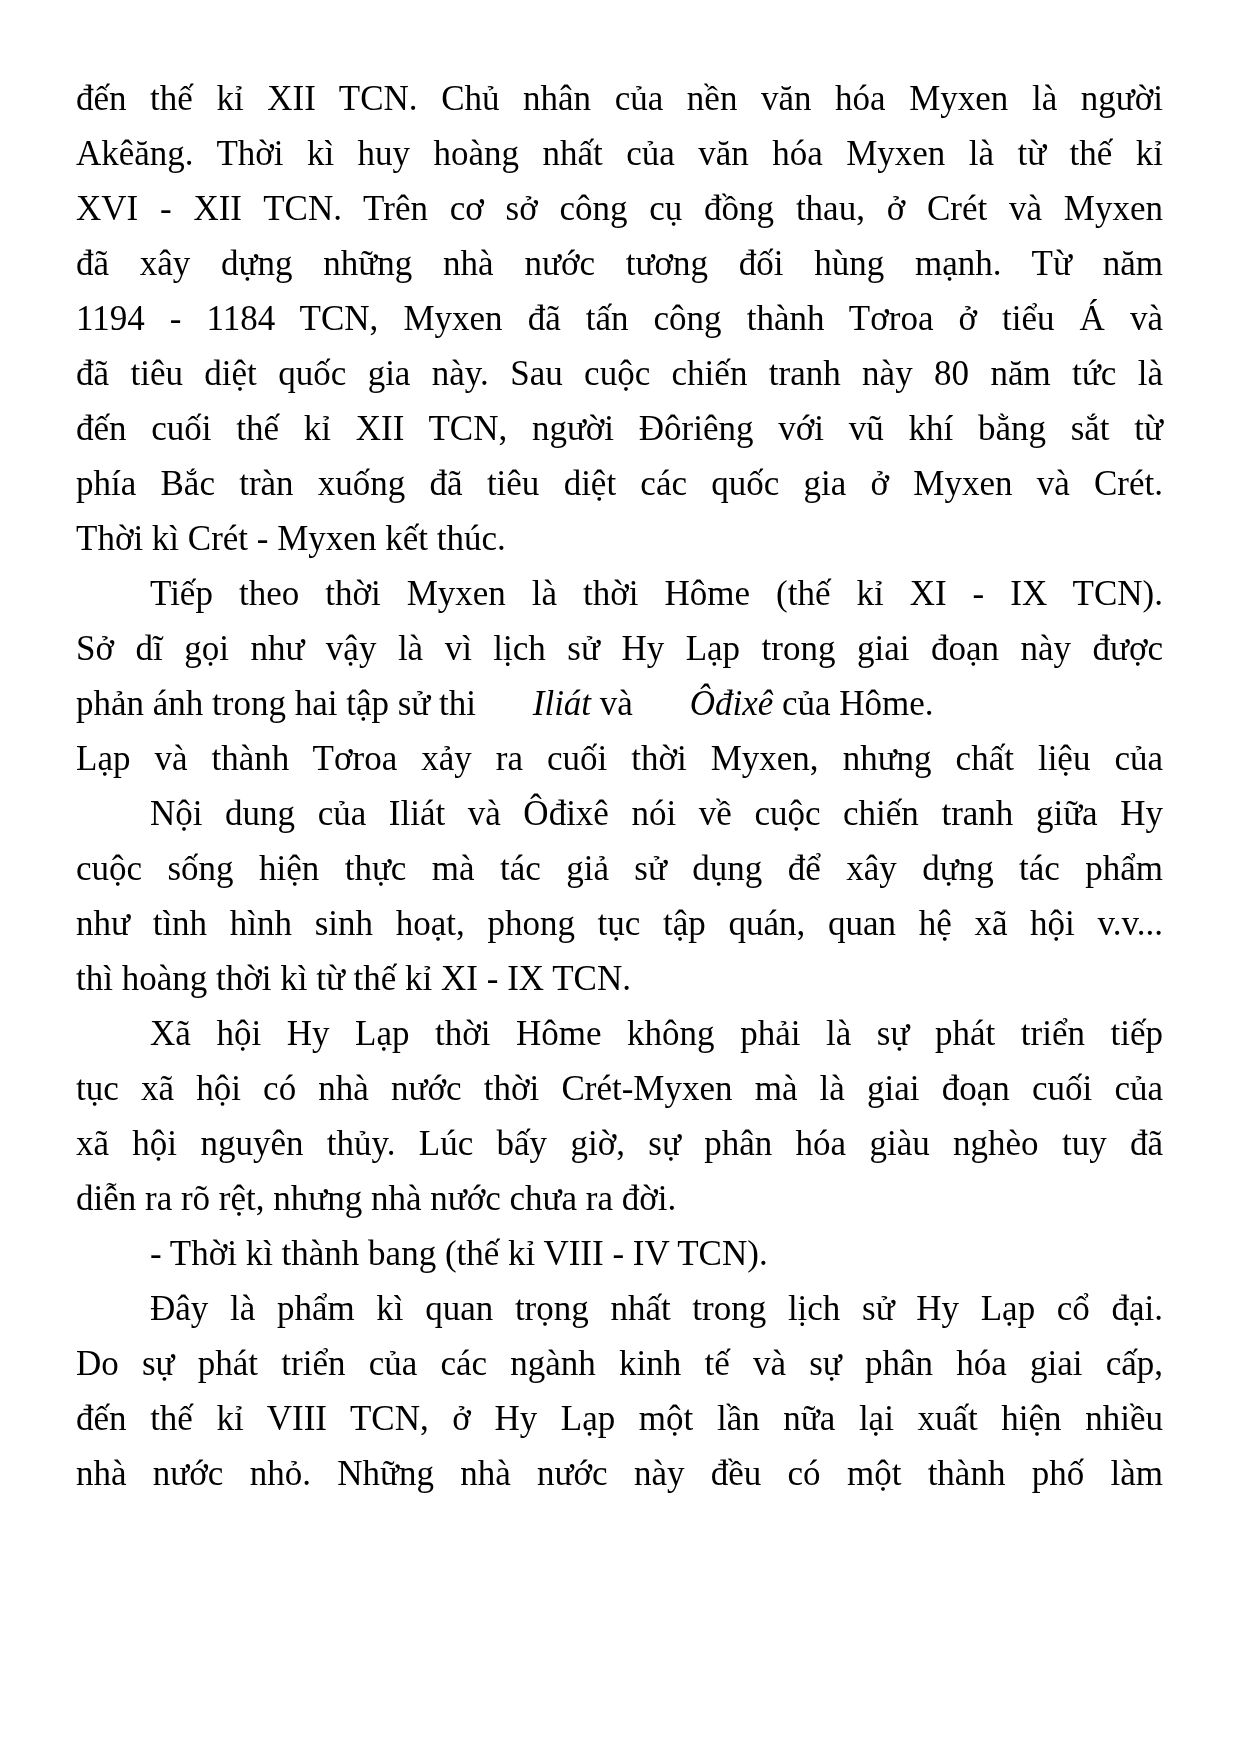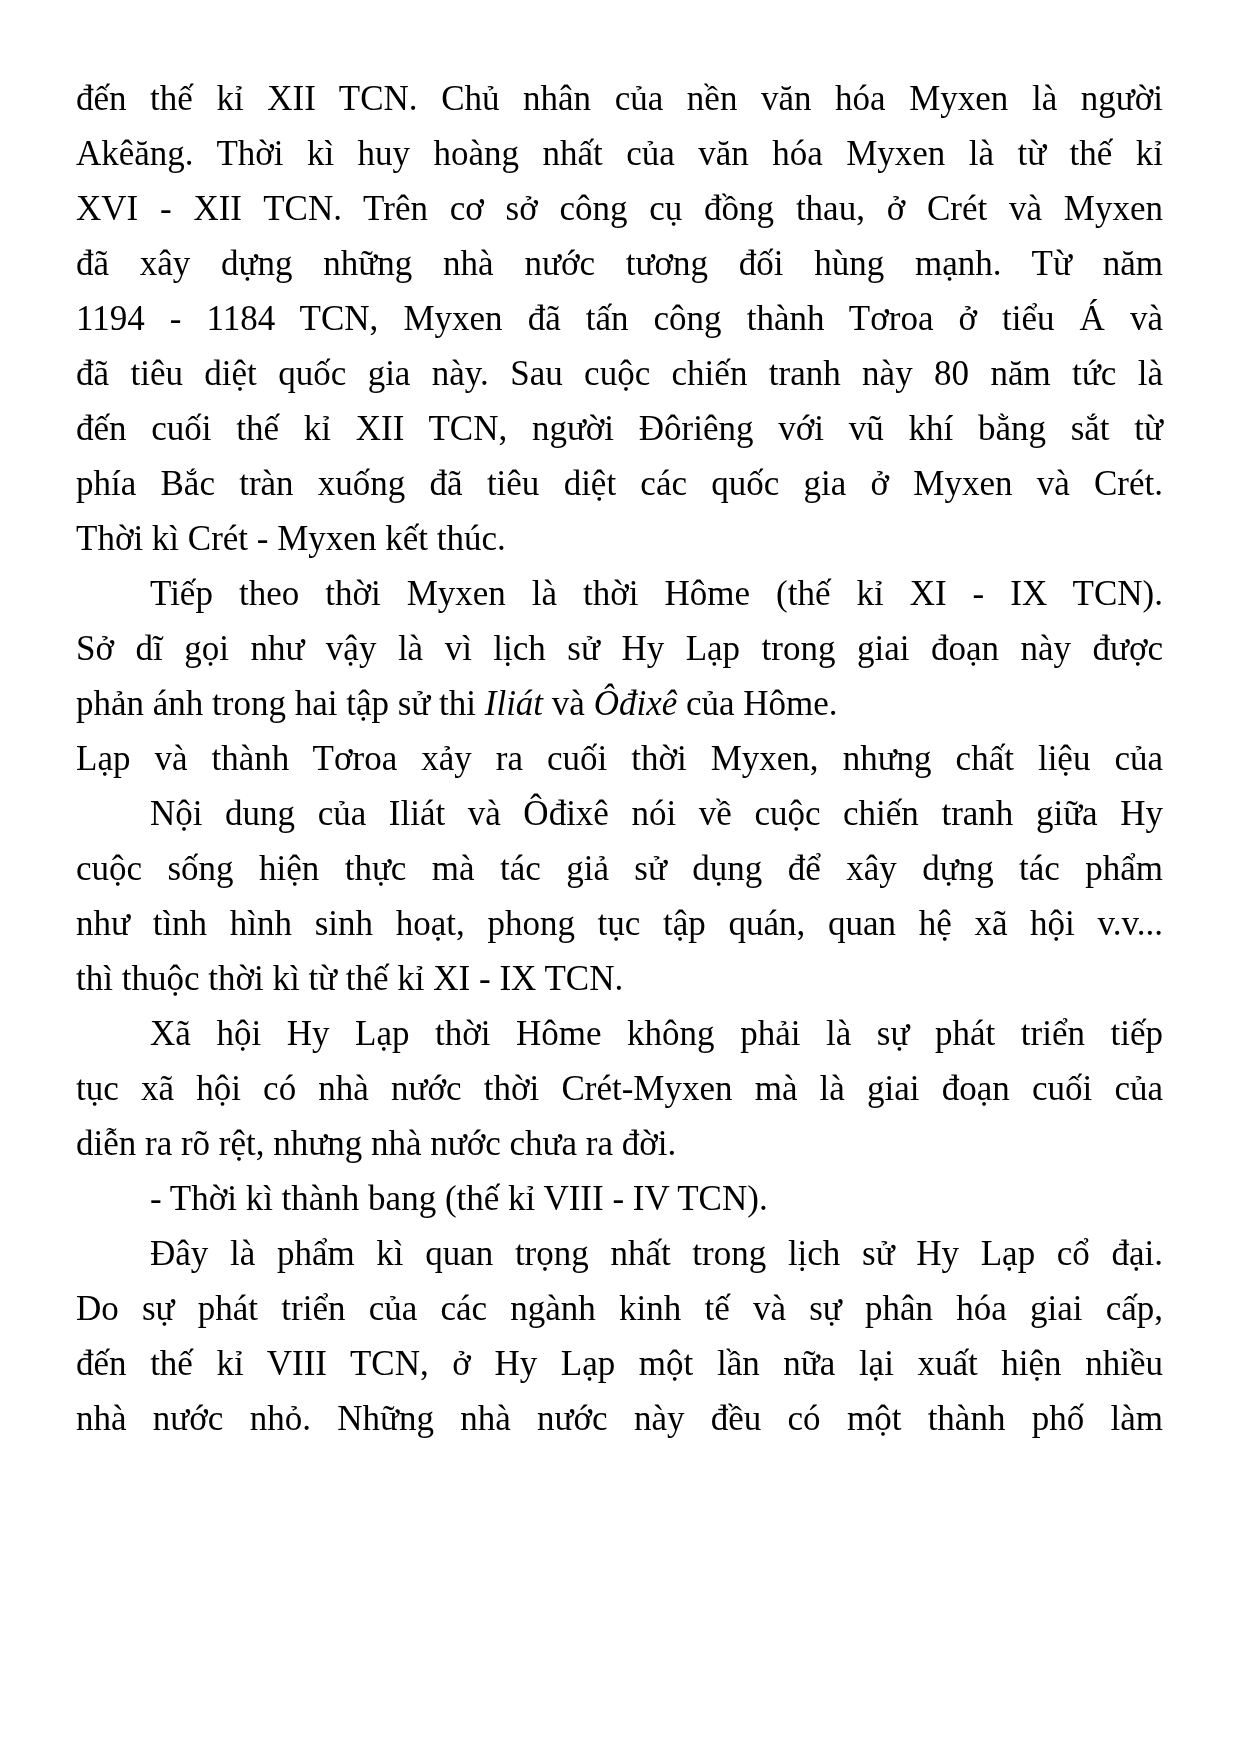--- a/index.html
+++ b/index.html
@@ -32,20 +32,21 @@
       overflow: visible;
     }
     .line.last {
       text-align-last: left;
     }
     .line.indent {
       padding-left: 74px;
     }
     .seg-i {
       font-style: italic;
+      margin-left: 48px;
     }
   </style>
 </head>
 <body>
 
 <div class="page">
   <div>
     <div class="line">đến thế kỉ XII TCN. Chủ nhân của nền văn hóa Myxen là người</div>
     <div class="line">Akêăng. Thời kì huy hoàng nhất của văn hóa Myxen là từ thế kỉ</div>
     <div class="line">XVI - XII TCN. Trên cơ sở công cụ đồng thau, ở Crét và Myxen</div>
@@ -63,26 +64,27 @@
     <div class="line last">
       <span>phản ánh trong hai tập sử thi </span><span class="seg-i">Iliát</span><span> và </span><span class="seg-i">Ôđixê</span><span> của Hôme.</span>
     </div>
   </div>
 
   <div>
     <div class="line">Lạp và thành Tơroa xảy ra cuối thời Myxen, nhưng chất liệu của</div>
     <div class="line indent">Nội dung của Iliát và Ôđixê nói về cuộc chiến tranh giữa Hy</div>
     <div class="line">cuộc sống hiện thực mà tác giả sử dụng để xây dựng tác phẩm</div>
     <div class="line">như tình hình sinh hoạt, phong tục tập quán, quan hệ xã hội v.v...</div>
-    <div class="line last">thì thuộc thời kì từ thế kỉ XI - IX TCN.</div>
+    <div class="line last">thì hoàng thời kì từ thế kỉ XI - IX TCN.</div>
   </div>
 
   <div>
     <div class="line indent">Xã hội Hy Lạp thời Hôme không phải là sự phát triển tiếp</div>
     <div class="line">tục xã hội có nhà nước thời Crét-Myxen mà là giai đoạn cuối của</div>
+    <div class="line">xã hội nguyên thủy. Lúc bấy giờ, sự phân hóa giàu nghèo tuy đã</div>
     <div class="line last">diễn ra rõ rệt, nhưng nhà nước chưa ra đời.</div>
   </div>
 
   <div>
     <div class="line indent last">- Thời kì thành bang (thế kỉ VIII - IV TCN).</div>
   </div>
 
   <div>
     <div class="line indent">Đây là phẩm kì quan trọng nhất trong lịch sử Hy Lạp cổ đại.</div>
     <div class="line">Do sự phát triển của các ngành kinh tế và sự phân hóa giai cấp,</div>

